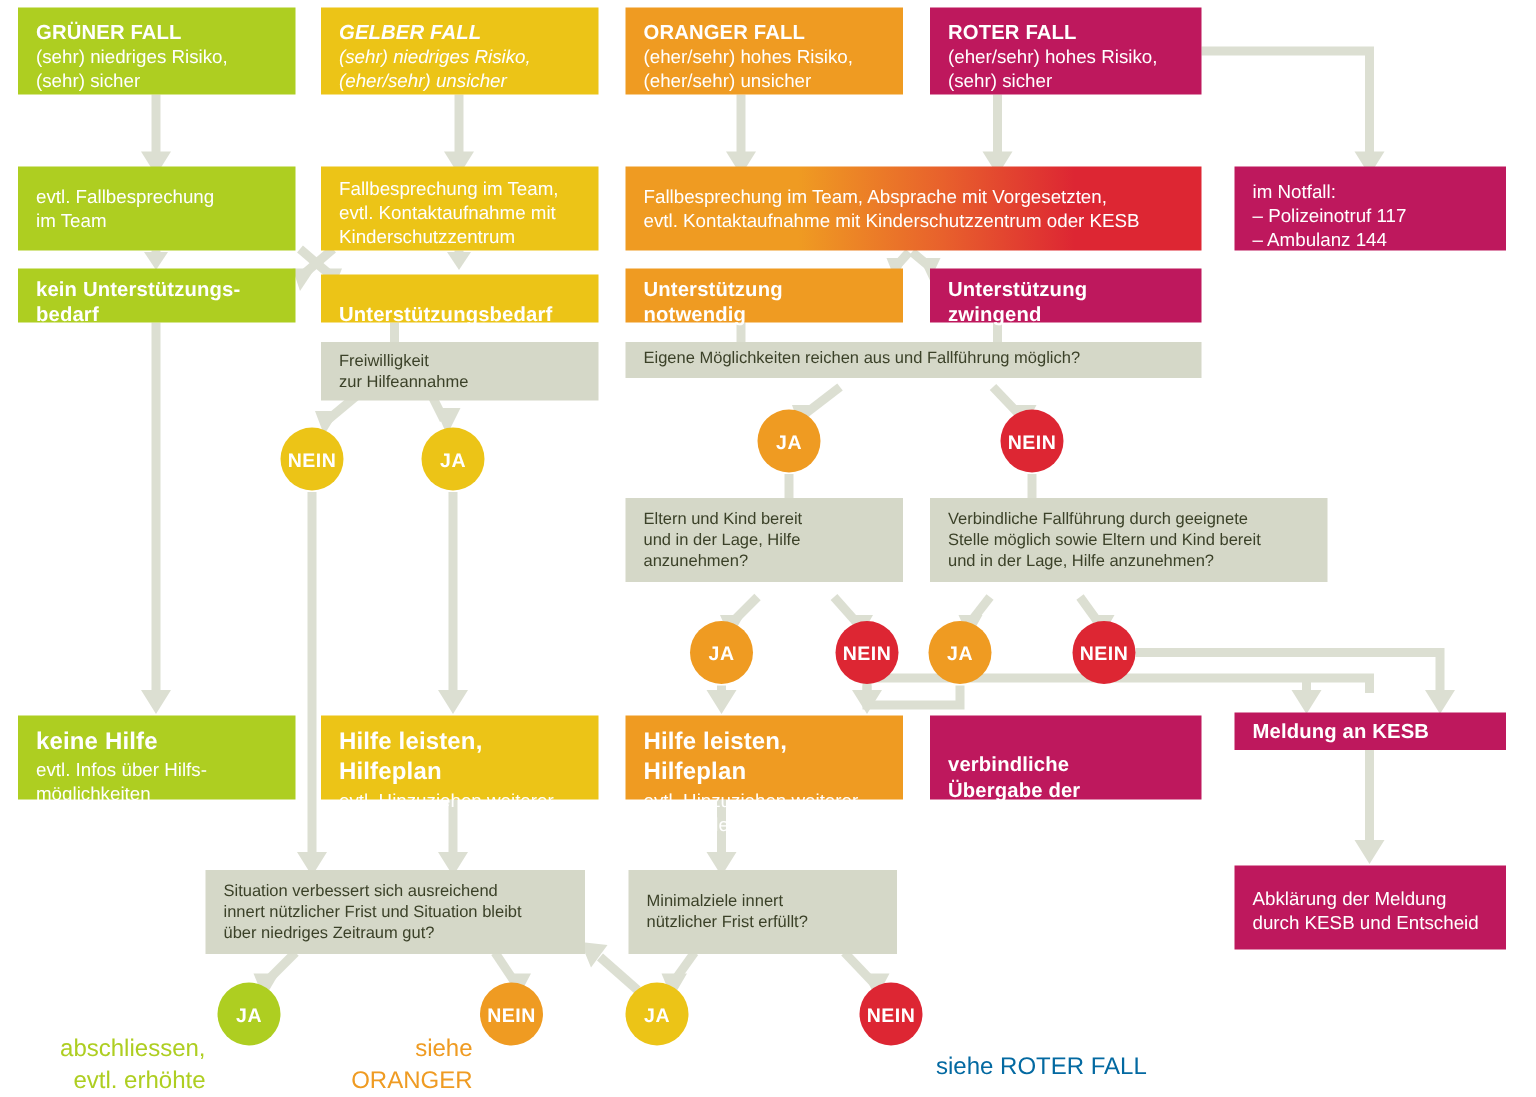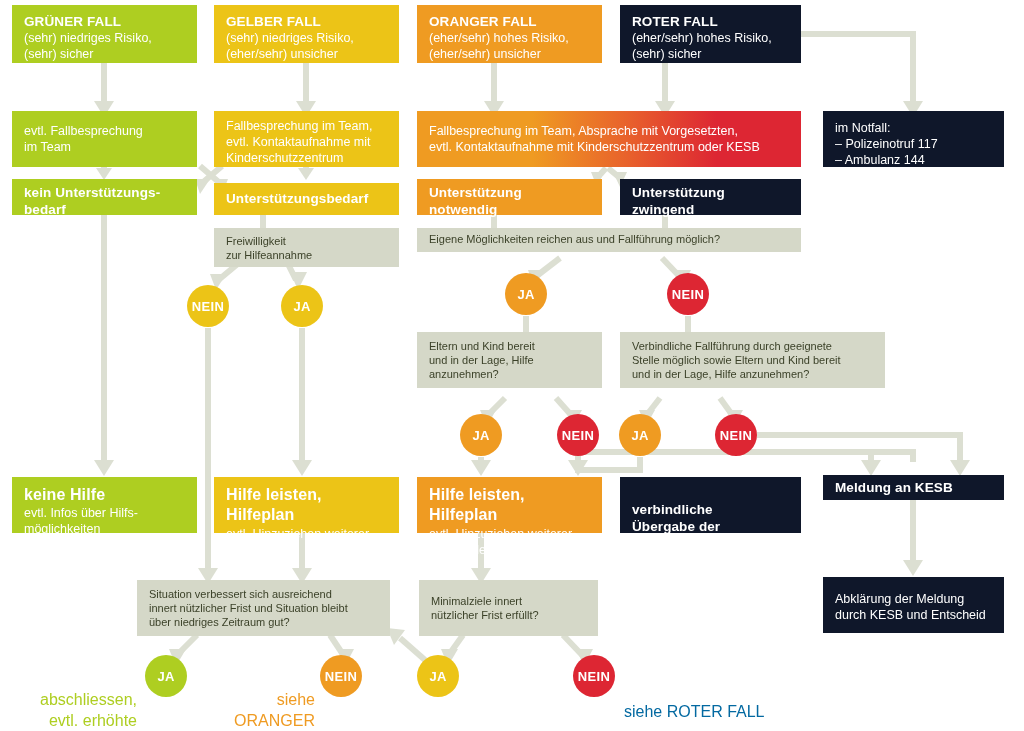--- a/index.html
+++ b/index.html
@@ -4,21 +4,21 @@
 <style>
   html,body{margin:0;padding:0;background:#ffffff;}
   body{font-family:"Liberation Sans",sans-serif;-webkit-font-smoothing:antialiased;}
   #stage{position:relative;width:1024px;height:731px;background:#fff;overflow:hidden;}
   .box{position:absolute;box-sizing:border-box;padding:8px 11px 9px 12px;color:#fff;line-height:1.28;}
   .box .t{font-size:16px;font-weight:bold;display:block;letter-spacing:.1px;}
   .box .s{font-size:12.5px;font-weight:normal;display:block;}
   .box.green{background:#aece21;}
   .box.yellow{background:#ecc417;}
   .box.orange{background:#ef9b22;}
-  .box.red{background:#0f172a;}
+  .box.red{background:#be185d;}
   .box.grad{background:linear-gradient(90deg,#ef9b22 0%,#ef9b22 30%,#e8612c 55%,#dd2633 78%,#dd2633 100%);}
   .box.grey{background:#d5d8c8;color:#3b4128;padding:9px 11px 9px 12px;}
   .box.grey .s{font-size:11px;color:#3b4128;}
   .head .t{font-size:13.5px;}
   .bold-title .t{font-size:13.5px;}
   .circ{position:absolute;border-radius:50%;width:42px;height:42px;display:flex;align-items:center;justify-content:center;
         color:#fff;font-weight:bold;font-size:13px;letter-spacing:.3px;}
   .circ.green{background:#aece21;}
   .circ.yellow{background:#ecc417;}
   .circ.orange{background:#ef9b22;}
@@ -232,21 +232,21 @@
     <g>
         <path class="ln" d="M960,452 L960,452"></path>
       </g>
   </svg>
 
   <div class="box green head" style="left:12px;top:5px;width:185px;height:58px;">
     <span class="t">GRÜNER FALL</span>
     <span class="s">(sehr) niedriges Risiko,</span>
     <span class="s">(sehr) sicher</span>
   </div>
-  <div class="box yellow head" style="left:214px;top:5px;width:185px;height:58px;">
+  <div class="box yellow head" style="left:214px;top:5px;width:185px;height:58px;font-style:italic;">
     <span class="t">GELBER FALL</span>
     <span class="s">(sehr) niedriges Risiko,</span>
     <span class="s">(eher/sehr) unsicher</span>
   </div>
   <div class="box orange head" style="left:417px;top:5px;width:185px;height:58px;">
     <span class="t">ORANGER FALL</span>
     <span class="s">(eher/sehr) hohes Risiko,</span>
     <span class="s">(eher/sehr) unsicher</span>
   </div>
   <div class="box red head" style="left:620px;top:5px;width:181px;height:58px;">
@@ -271,21 +271,21 @@
   <div class="box red" style="left:823px;top:111px;width:181px;height:56px;padding-top:9px;">
     <span class="s">im Notfall:</span>
     <span class="s">– Polizeinotruf 117</span>
     <span class="s">– Ambulanz 144</span>
   </div>
 
   <div class="box green bold-title" style="left:12px;top:179px;width:185px;height:36px;padding-top:5px;">
     <span class="t">kein Unterstützungs-</span>
     <span class="t">bedarf</span>
   </div>
-  <div class="box yellow bold-title" style="left:214px;top:183px;width:185px;height:32px;padding-top:7px;">
+  <div class="box yellow bold-title" style="left:214px;top:183px;width:185px;height:32px;padding-top:18px;">
     <span class="t">Unterstützungsbedarf</span>
   </div>
   <div class="box orange bold-title" style="left:417px;top:179px;width:185px;height:36px;padding-top:5px;">
     <span class="t">Unterstützung</span>
     <span class="t">notwendig</span>
   </div>
   <div class="box red bold-title" style="left:620px;top:179px;width:181px;height:36px;padding-top:5px;">
     <span class="t">Unterstützung</span>
     <span class="t">zwingend</span>
   </div>

